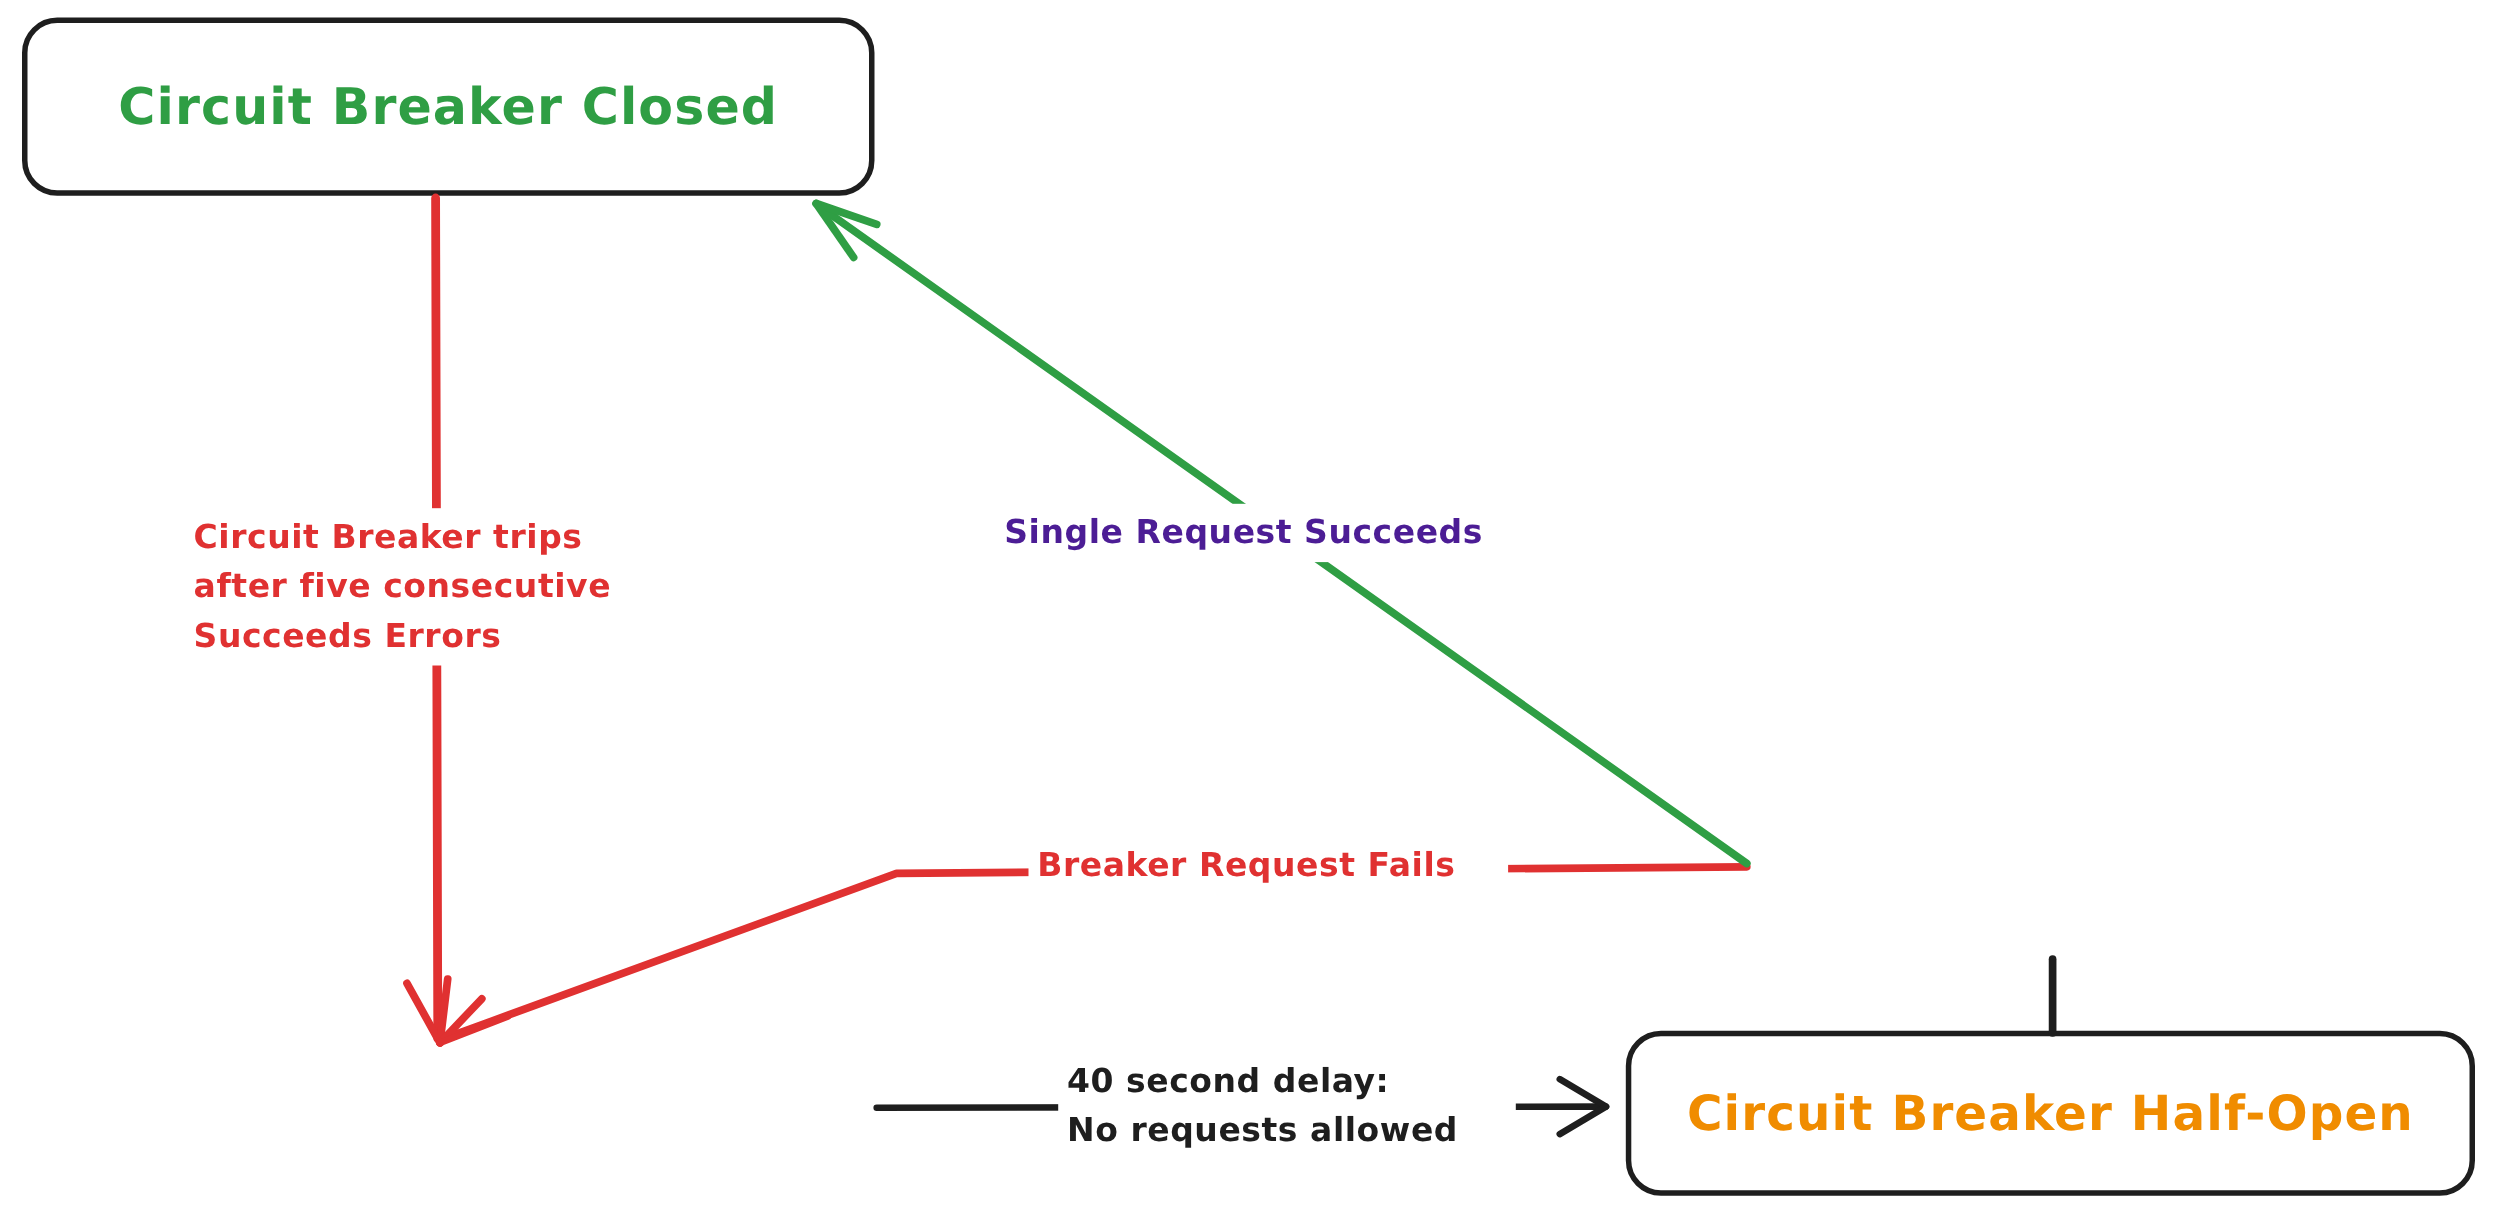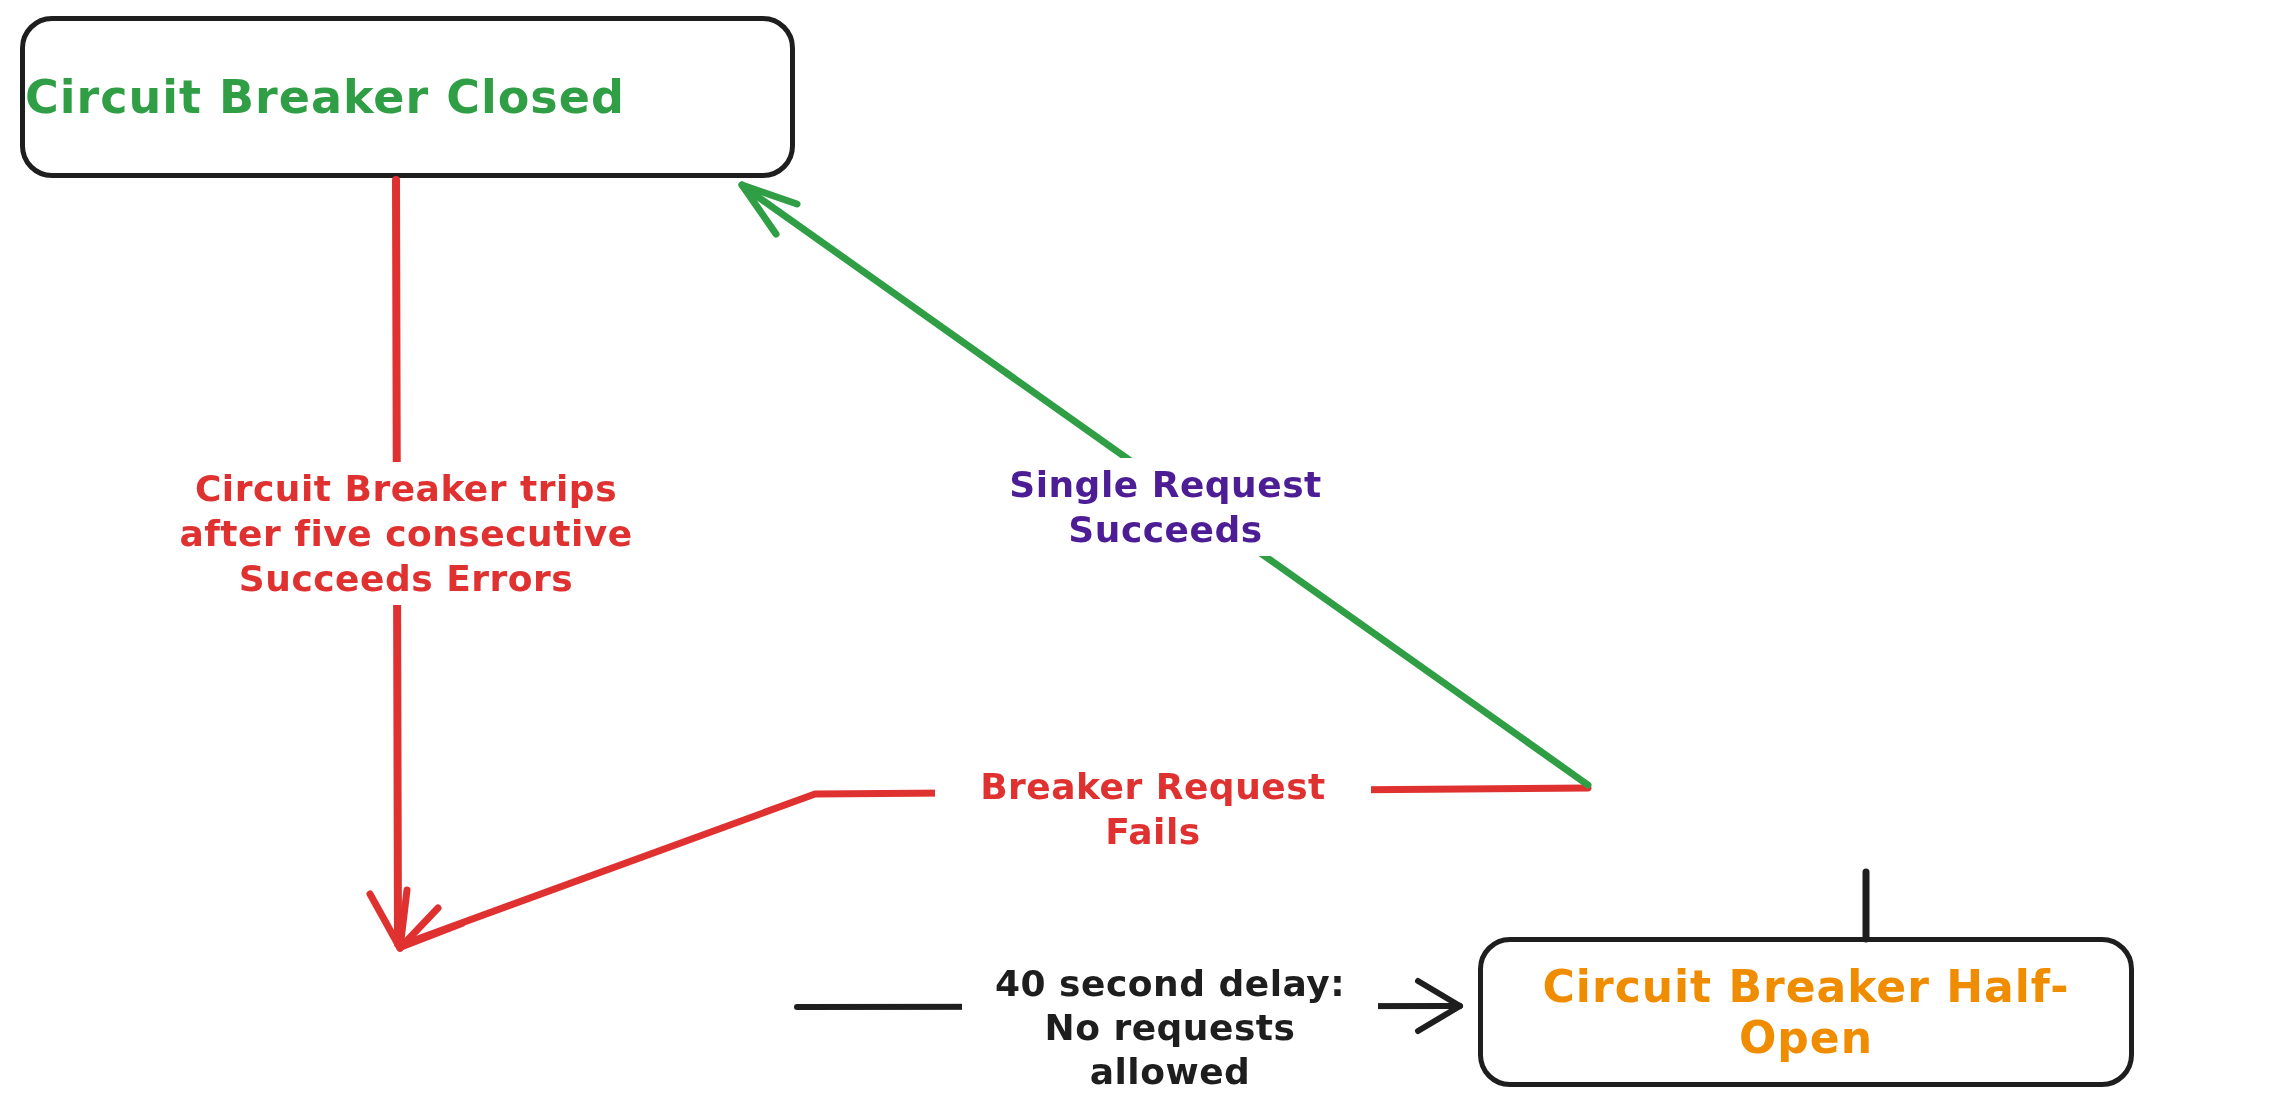--- a/index.html
+++ b/index.html
@@ -23,58 +23,58 @@
     height: 1107px;
     pointer-events: none;
   }
   .node {
     position: absolute;
     background: #ffffff;
     border: 5px solid #1e1e1e;
     border-radius: 32px;
     display: flex;
     align-items: center;
+    justify-content: center;
     text-align: center;
     font-weight: 700;
     letter-spacing: 1px;
     box-sizing: border-box;
   }
   .node-closed {
     left: 20px; top: 16px;
     width: 775px; height: 162px;
     color: #2f9e44;
     font-size: 46px;
   }
   .node-open {
     left: 22px; top: 933px;
     width: 775px; height: 150px;
     color: #e03131;
     font-size: 46px;
   }
   .node-half-open {
     left: 1478px; top: 937px;
-    width: 656px; height: 150px;
+    width: 772px; height: 150px;
     color: #f08c00;
     font-size: 44px;
   }
   .node-allows {
     left: 1595px; top: 728px;
     width: 545px; height: 144px;
     border-color: #f08c00;
     border-radius: 26px;
     color: #f08c00;
     font-size: 36px;
   }
   .edge-label {
     position: absolute;
     background: #ffffff;
-    text-align: center;
     font-weight: 700;
     letter-spacing: 0.5px;
-    font-size: 36px;
+    font-size: 30px;
     line-height: 45px;
     padding: 4px 8px;
   }
   .label-trip {
     left: 168px; top: 462px;
     width: 460px;
     color: #e03131;
   }
   .label-succeeds {
     left: 905px; top: 458px;

